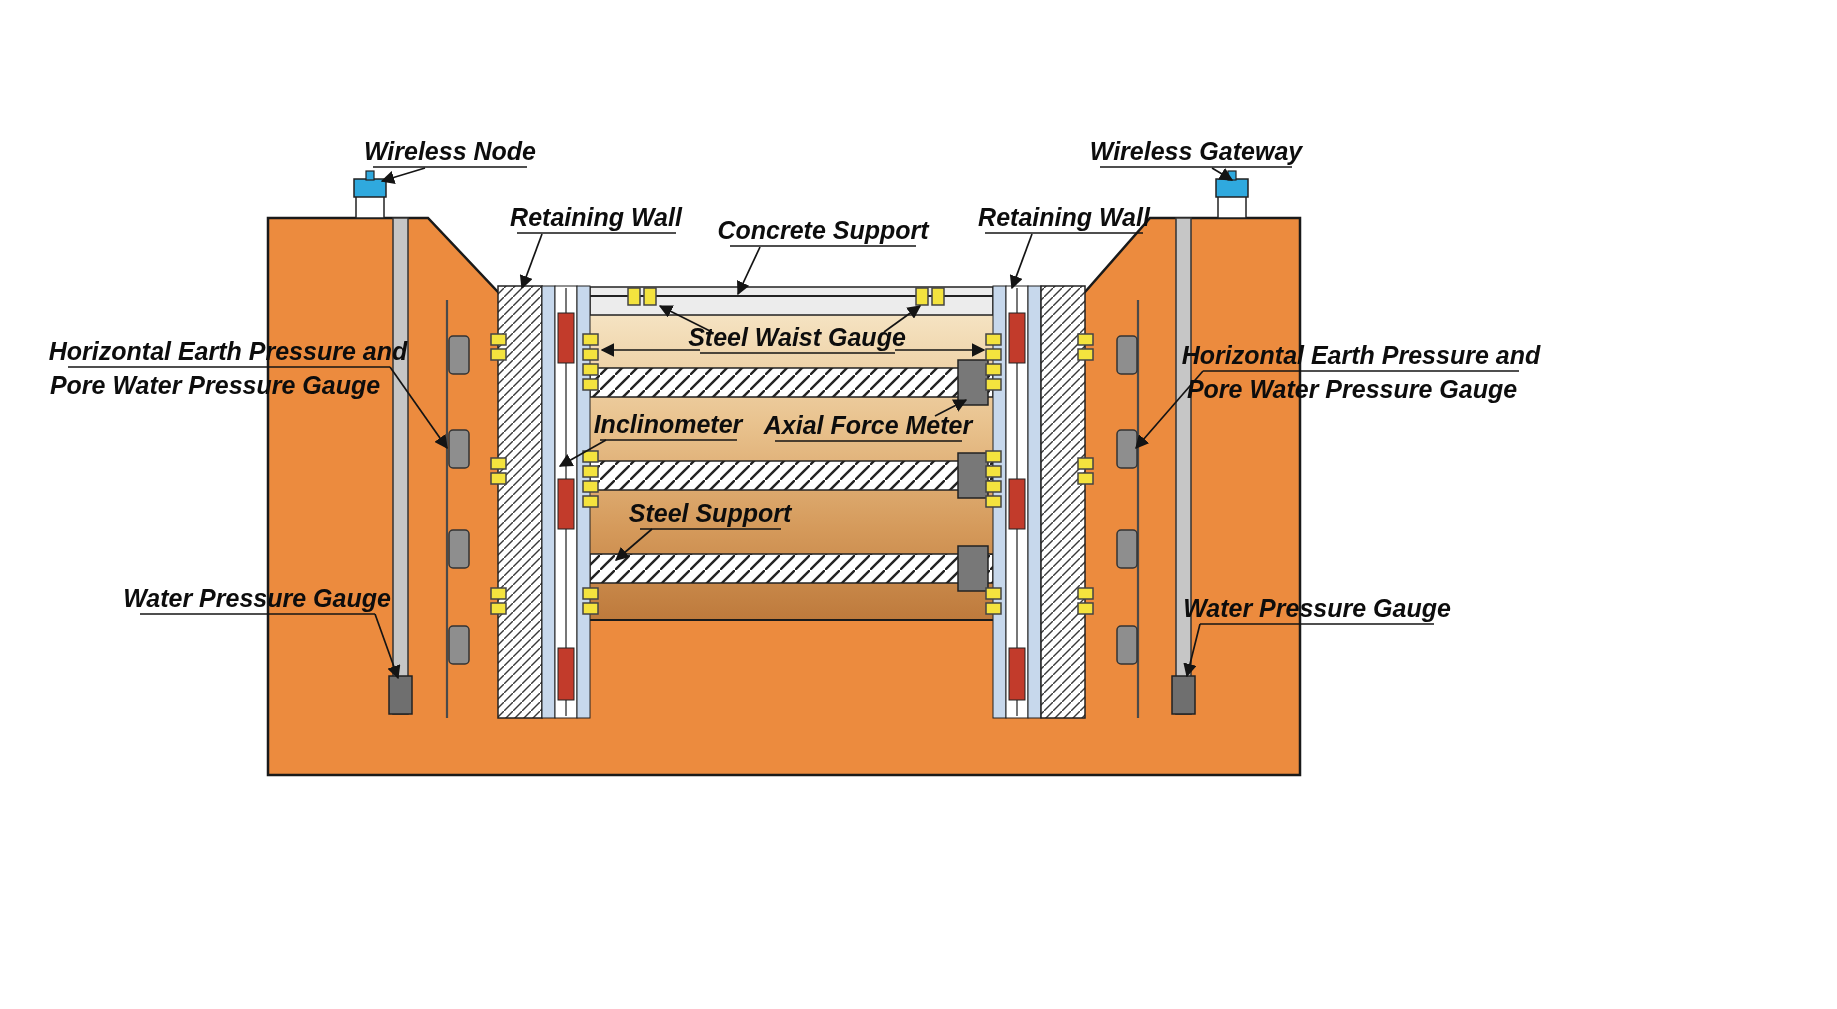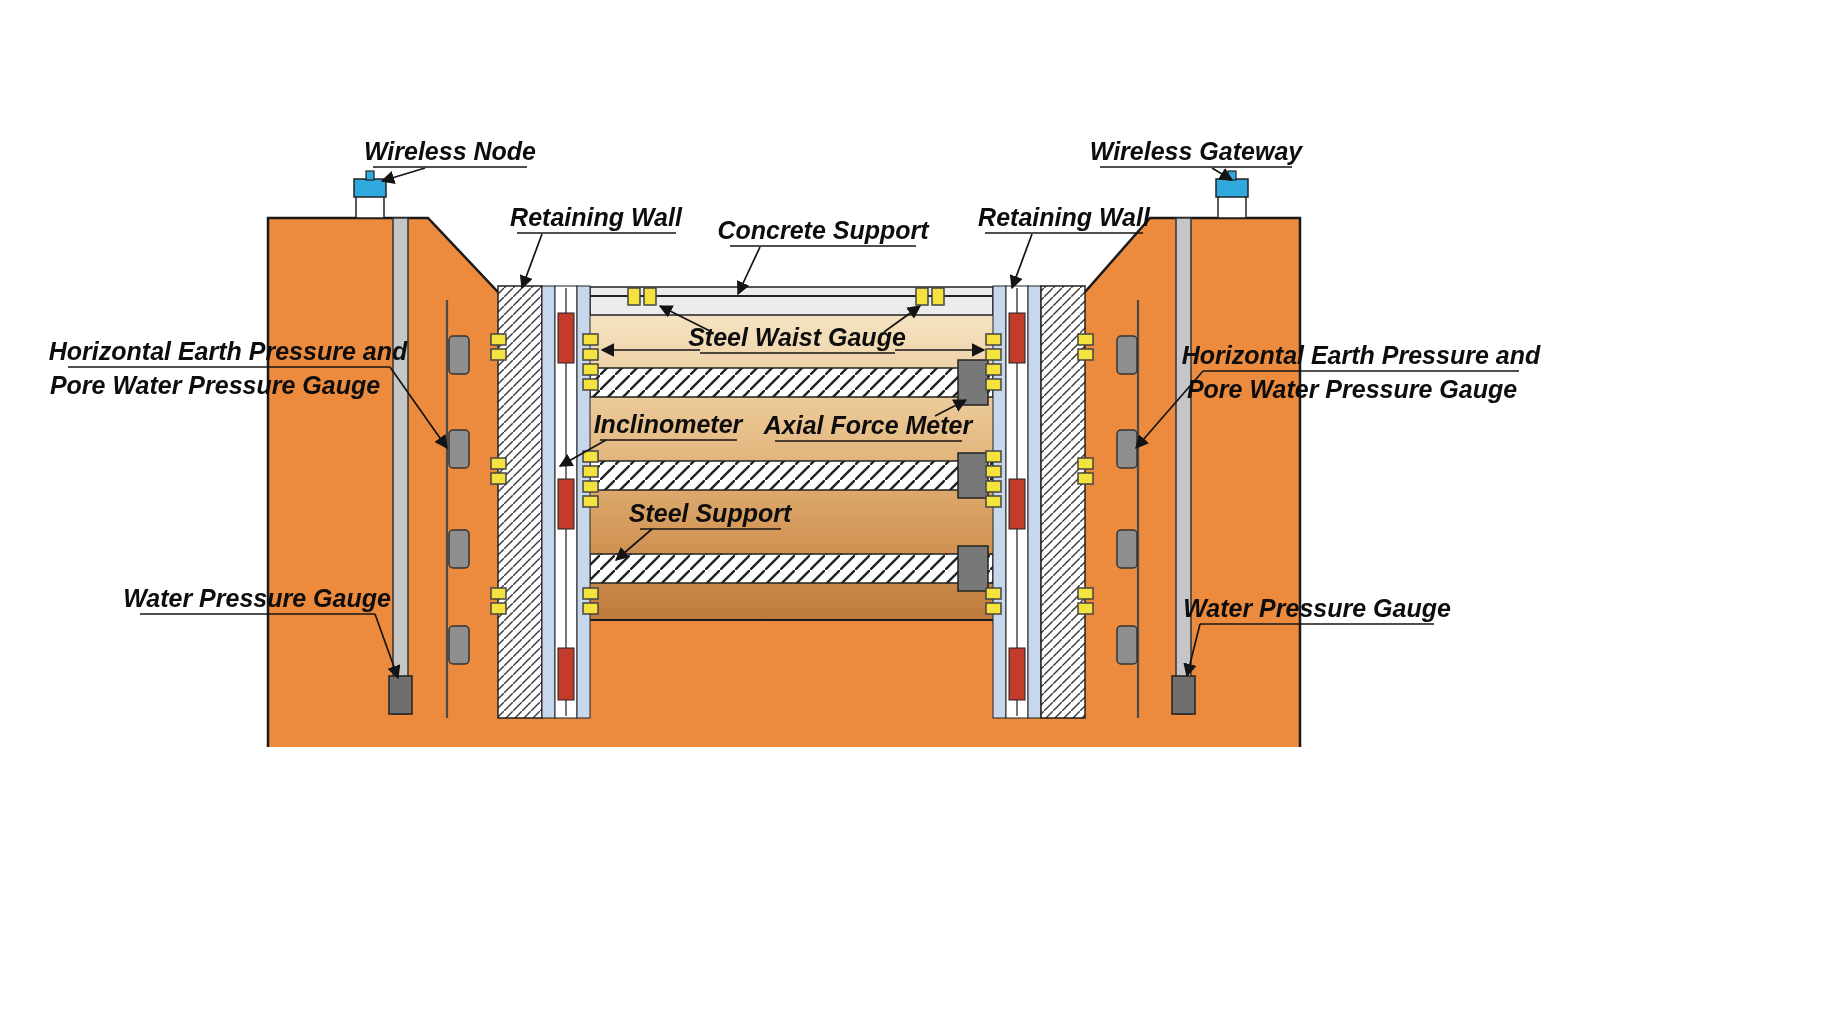--- a/index.html
+++ b/index.html
@@ -3,21 +3,21 @@
 <meta charset="utf-8">
 <style>
   html, body {
     margin: 0;
     padding: 0;
     background: #ffffff;
   }
   .stage {
     position: relative;
     width: 1837px;
-    height: 747px;
+    height: 1009px;
     background: #ffffff;
     overflow: hidden;
   }
   svg { display: block; }
   .lbl {
     font-family: "Liberation Sans", sans-serif;
     font-style: italic;
     font-weight: bold;
     font-size: 25px;
     fill: #0d0d0d;

